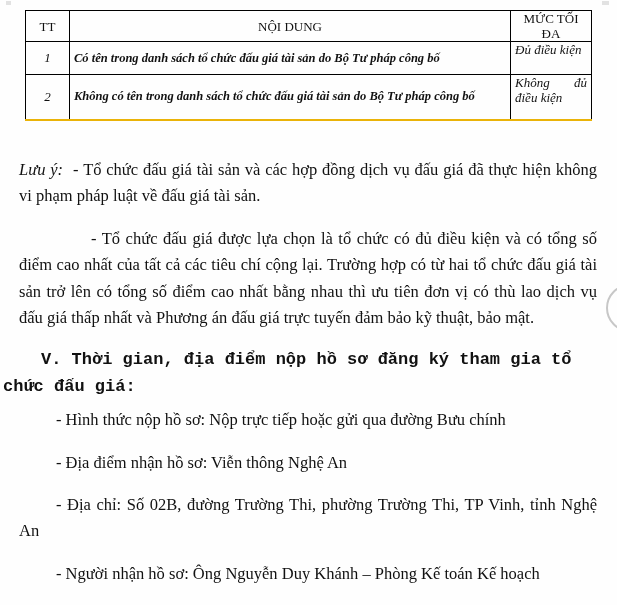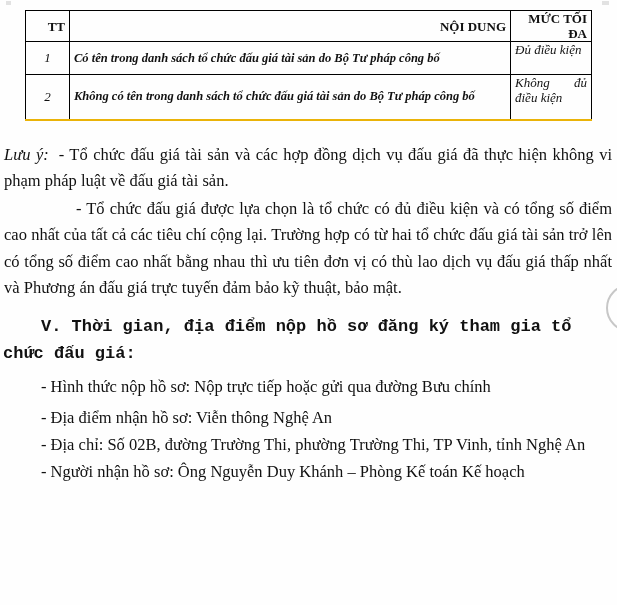--- a/index.html
+++ b/index.html
@@ -21,21 +21,21 @@
   .crit-table td,.crit-table th{
     border:1px solid #000;
     padding:0 4px;
     overflow:hidden;
   }
   .crit-table tr:last-child td{border-bottom:2px solid #eab308;}
   .col-tt{width:44px;}
   .col-content{width:441px;}
   .col-max{width:81px;}
   .crit-table th{
-    font-size:13px;font-weight:bold;text-align:right;
+    font-size:13px;font-weight:normal;text-align:center;
     height:30px;line-height:15px;vertical-align:middle;
   }
   .cell-tt{
     font-size:13px;font-style:italic;text-align:center;vertical-align:middle;
   }
   .cell-content{
     font-size:12.5px;font-weight:bold;font-style:italic;vertical-align:middle;
     padding-left:6px;
   }
   .cell-max{
@@ -43,21 +43,21 @@
     text-align:justify;line-height:15px;padding-top:0;
   }
   .row-1{height:33px;}
   .row-2{height:45px;}
   
   .bodytext{
     position:absolute;left:3px;right:4px;top:141px;
     font-size:16.5px;line-height:26.4px;
     text-align:justify;
   }
-  .bodytext p{margin:1px;}
+  .bodytext p{margin:16px;}
   .p-note{text-indent:0;}
   .note-label{font-style:italic;}
   .note-gap{display:inline-block;width:10px;}
   .p-note2{text-indent:72px;margin-top:1px;}
   .sec-heading{
     font-weight:bold;font-size:17px;
     text-indent:38px;
     margin:13px 0 7px 0 !important;
     text-align:left;
     font-family:Liberation Mono, monospace;

